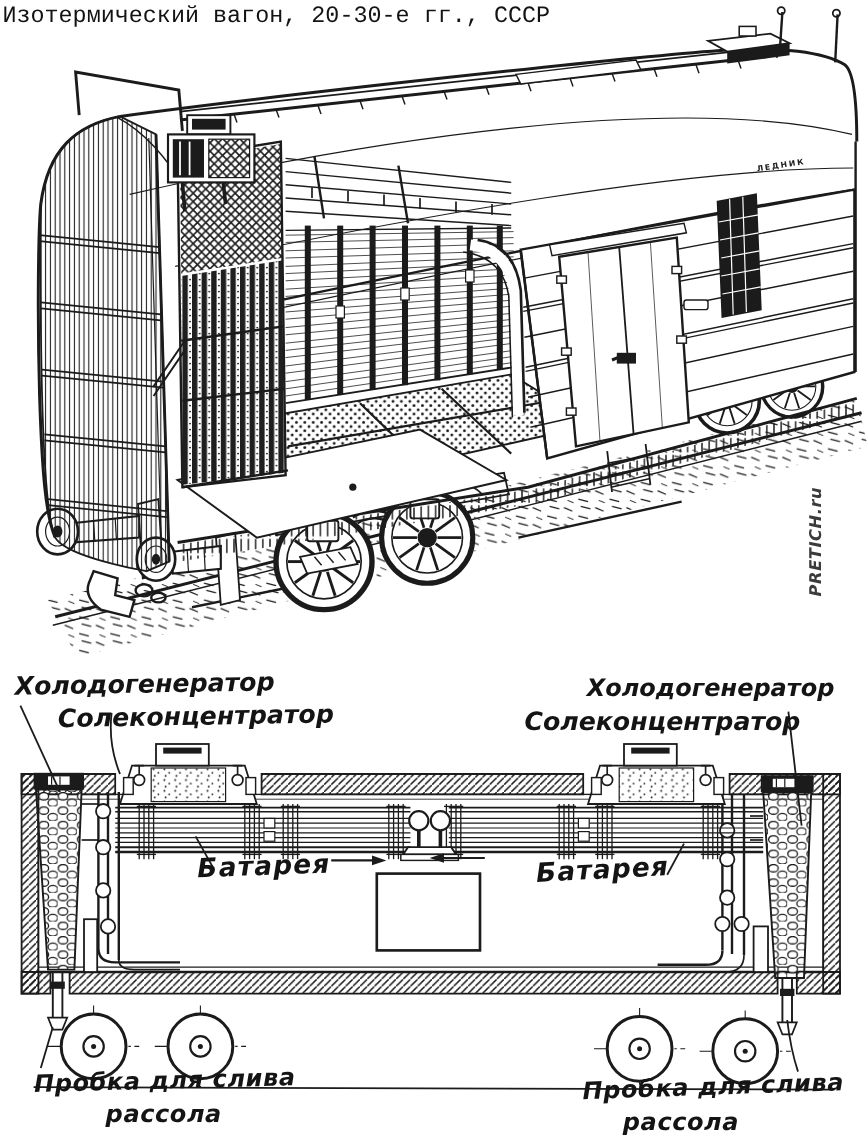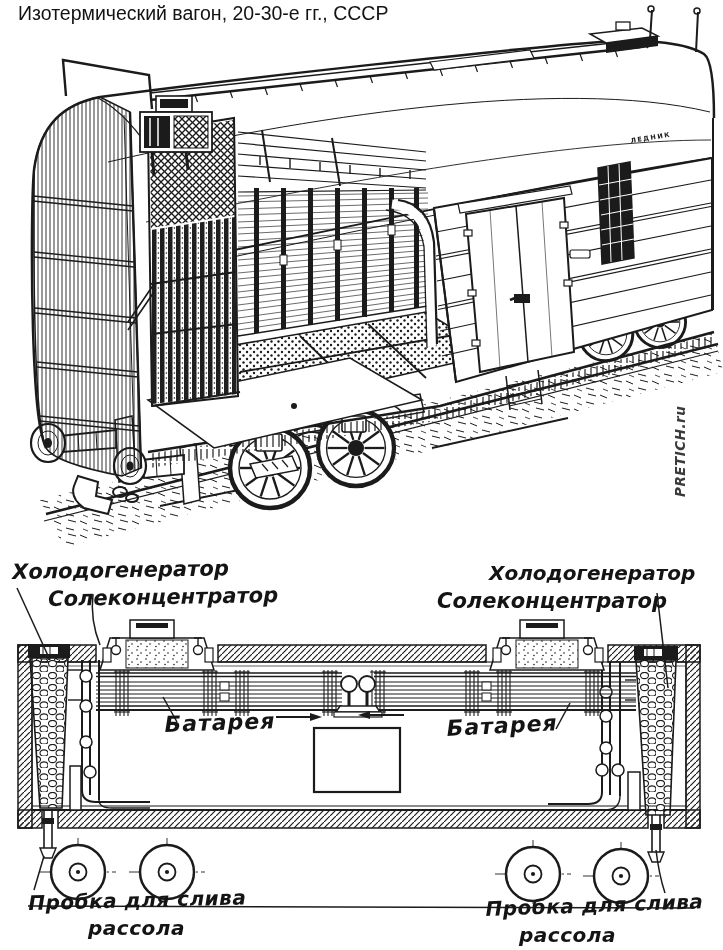--- a/index.html
+++ b/index.html
@@ -1,18 +1,18 @@
 <!DOCTYPE html>
 <html><head>
 <meta charset="utf-8">
 <style>
   html,body{margin:0;padding:0;background:#ffffff;}
   .page{position:relative;width:723px;height:950px;background:#ffffff;overflow:hidden;
         font-family:"DejaVu Sans",sans-serif;}
-  .title{position:absolute;left:18px;top:2px;font-family:Liberation Sans, sans-serif;
+  .title{position:absolute;left:2px;top:2px;font-family:Liberation Mono, monospace;
          font-size:19.5px;color:#131313;white-space:nowrap;}
   .art{position:absolute;left:0;top:0;width:723px;height:950px;}
   .lbl{position:absolute;font-style:italic;font-weight:bold;color:#141414;white-space:nowrap;
        transform-origin:left top;}
   .lbl-cgl{left:12px;top:560px;font-size:21px;transform:rotate(-1deg);}
   .lbl-scl{left:48px;top:587px;font-size:21px;transform:rotate(-1deg);}
   .lbl-cgr{left:489px;top:561px;font-size:20px;}
   .lbl-scr{left:437px;top:589px;font-size:21px;}
   .lbl-batl{left:164px;top:712px;font-size:22px;letter-spacing:1px;transform:rotate(-2deg);}
   .lbl-batr{left:446px;top:716px;font-size:22px;letter-spacing:1px;transform:rotate(-3deg);}

